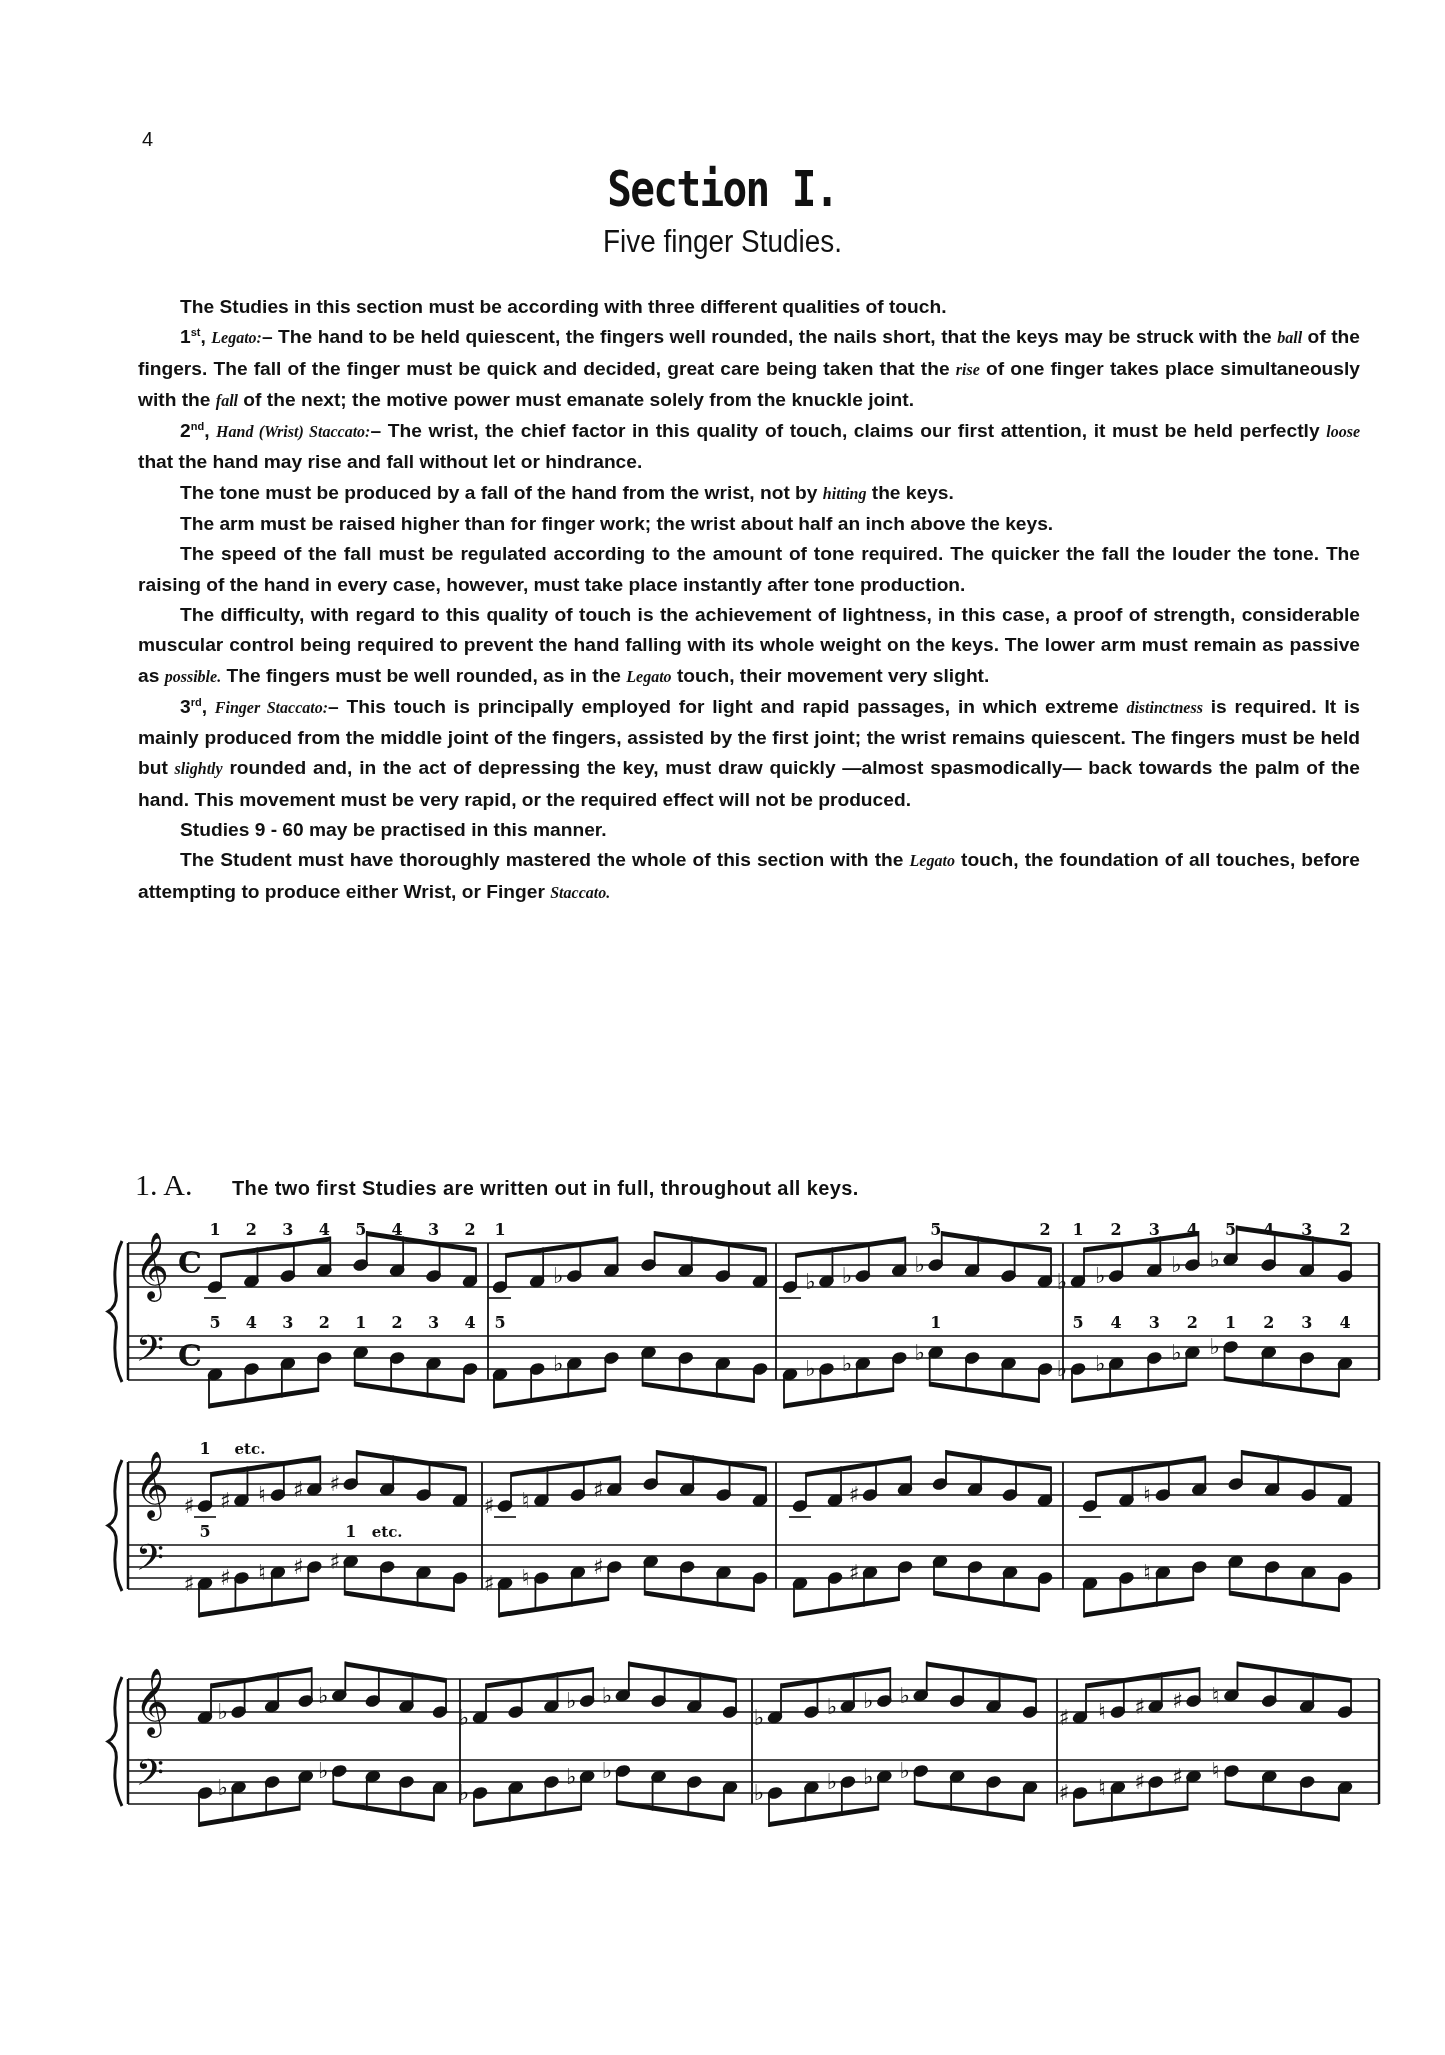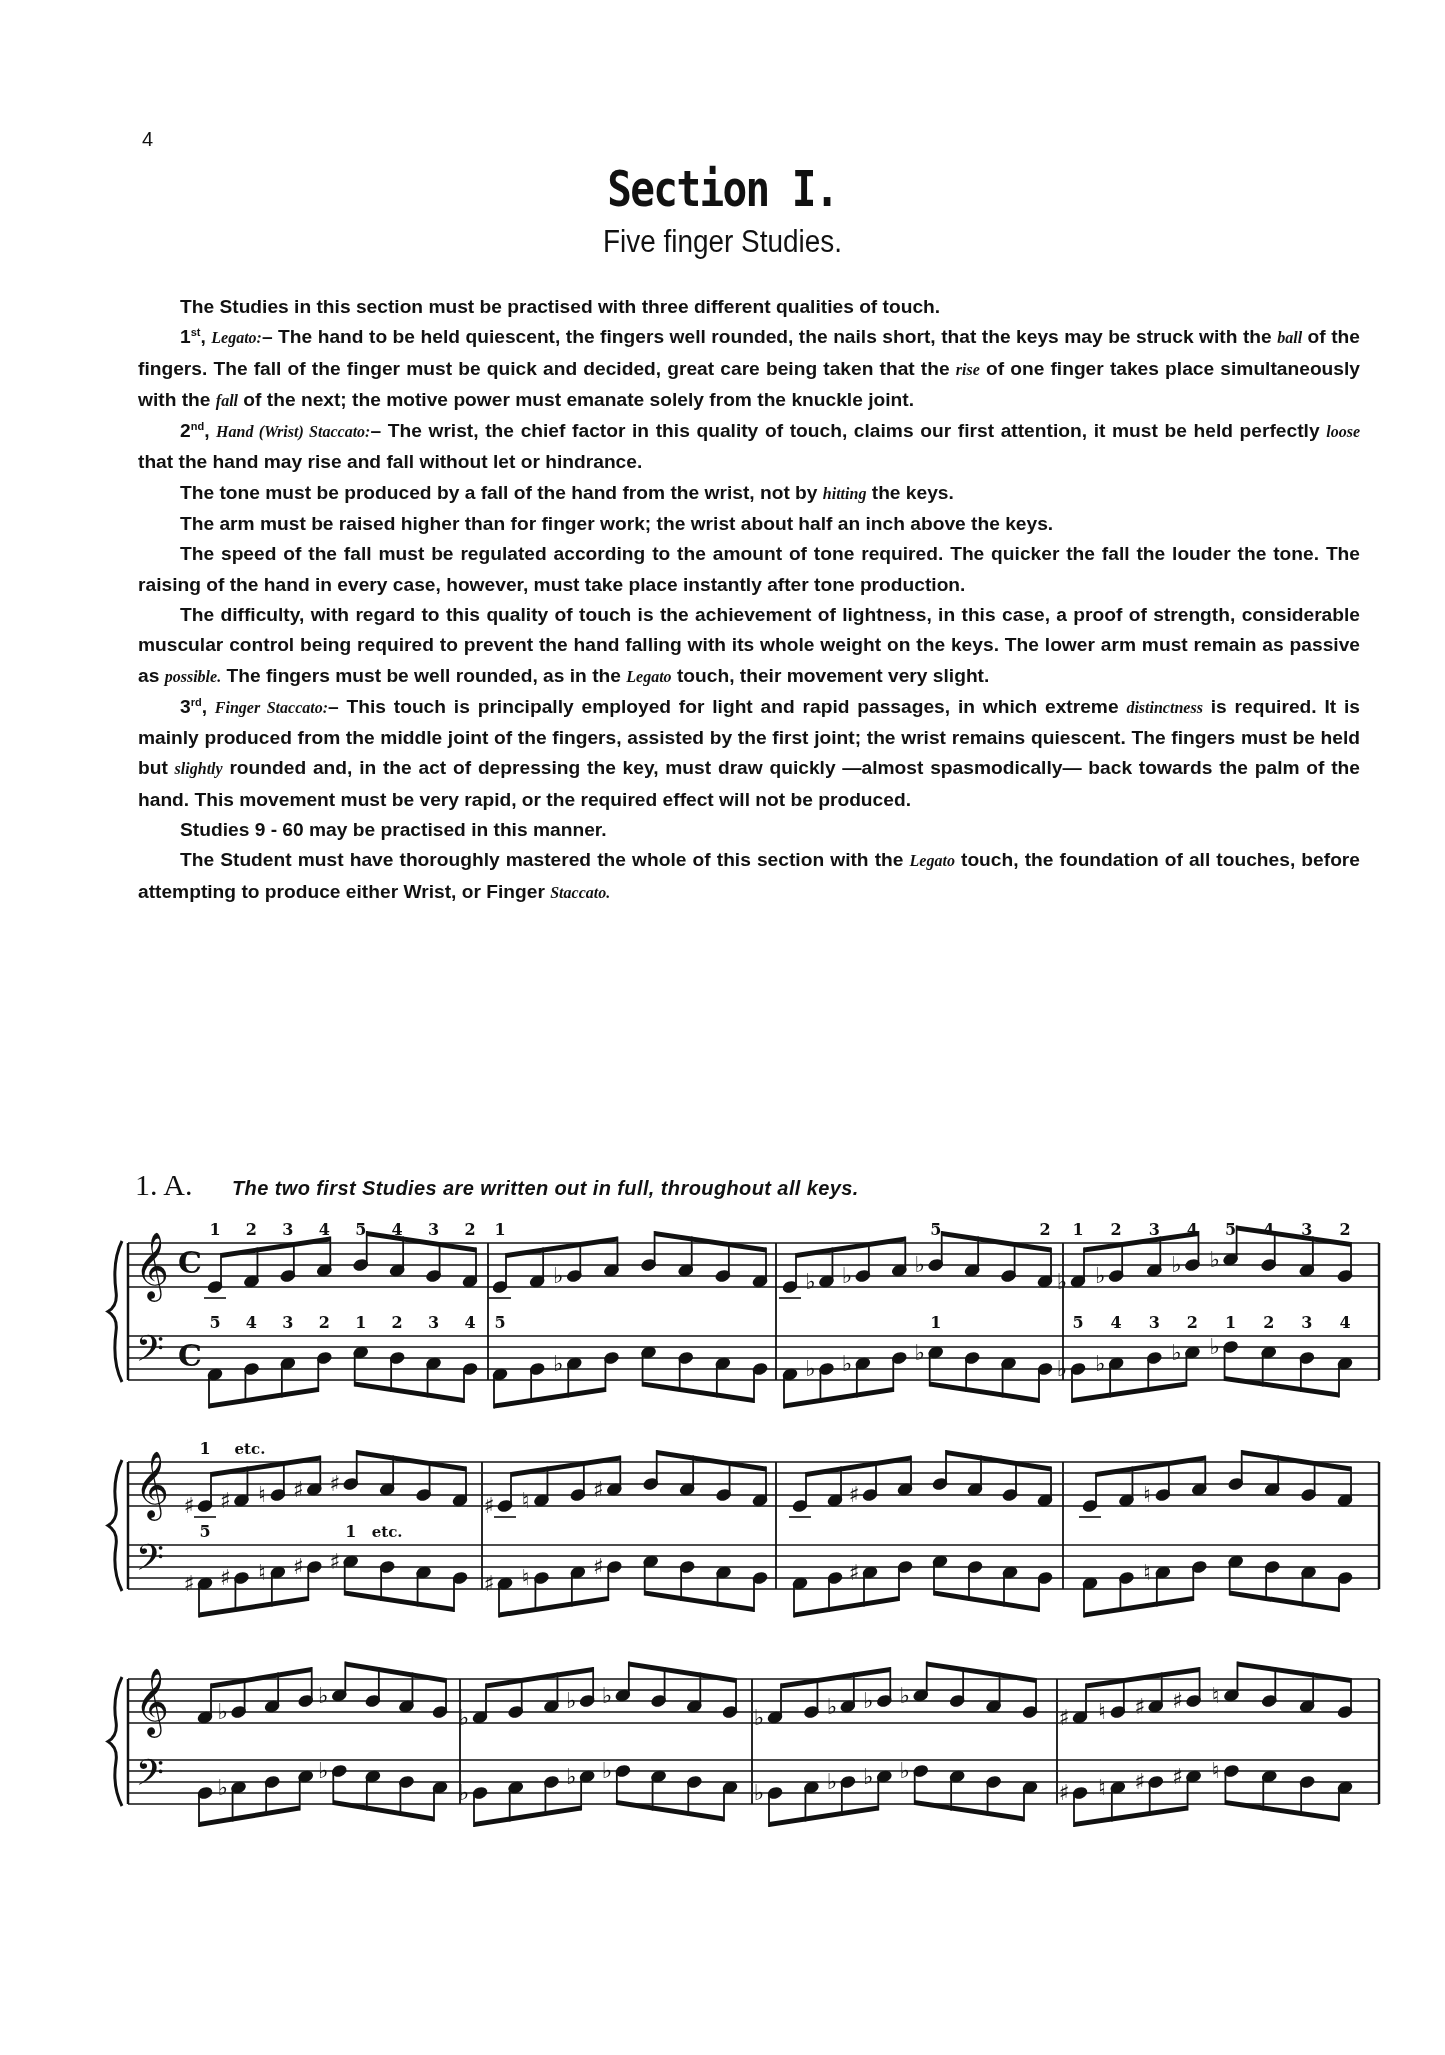--- a/index.html
+++ b/index.html
@@ -7,32 +7,32 @@
   .page-num{position:absolute;left:142px;top:128px;font-family:"Liberation Sans",sans-serif;font-size:20px;}
   .title{position:absolute;left:0;width:1445px;top:160px;text-align:center;font-family:"DejaVu Sans Mono","Liberation Mono",monospace;font-weight:bold;font-size:50px;letter-spacing:-2px;transform:scaleX(0.82);transform-origin:center;}
   .subtitle{position:absolute;left:0;width:1445px;top:224px;text-align:center;font-family:"Liberation Sans",sans-serif;font-size:31px;transform:scaleX(0.9);}
   .body-text{position:absolute;left:138px;top:292px;width:1222px;font-family:"Liberation Sans",sans-serif;font-weight:bold;font-size:19.2px;line-height:30.3px;}
   .body-text p{margin:0;text-align:justify;text-align-last:left;}
   .body-text p.ind{text-indent:42px;}
   .body-text i{font-style:italic;font-family:"Liberation Serif",serif;font-size:16px;}
   sup{font-size:11px;line-height:0;vertical-align:7px;margin-top:35px;}
   .ex-head{position:absolute;left:135px;top:1168px;font-family:"Liberation Sans",sans-serif;}
   .ex-num{font-family:"Liberation Serif",serif;font-size:30px;margin-right:35px;}
-  .ex-desc{font-size:20px;font-weight:bold;letter-spacing:0.4px;font-style:italic;}
+  .ex-desc{font-size:20px;font-weight:bold;letter-spacing:0.4px;}
   svg.music{position:absolute;left:0;top:0;}
 </style>
 </head>
 <body>
 
 <div class="page-num">4</div>
 <div class="title">Section I.</div>
 <div class="subtitle">Five finger Studies.</div>
 
 <div class="body-text" id="body-text">
-    <p class="ind">The Studies in this section must be practised with three different qualities of touch.</p>
+    <p class="ind">The Studies in this section must be according with three different qualities of touch.</p>
     <p class="ind">1<sup>st</sup>, <i>Legato:</i>– The hand to be held quiescent, the fingers well rounded, the nails short, that the keys may be struck with the <i>ball</i> of the fingers. The fall of the finger must be quick and decided, great care being taken that the <i>rise</i> of one finger takes place simultaneously with the <i>fall</i> of the next; the motive power must emanate solely from the knuckle joint.</p>
     <p class="ind">2<sup>nd</sup>, <i>Hand (Wrist) Staccato:</i>– The wrist, the chief factor in this quality of touch, claims our first attention, it must be held perfectly <i>loose</i> that the hand may rise and fall without let or hindrance.</p>
     <p class="ind">The tone must be produced by a fall of the hand from the wrist, not by <i>hitting</i> the keys.</p>
     <p class="ind">The arm must be raised higher than for finger work; the wrist about half an inch above the keys.</p>
     <p class="ind">The speed of the fall must be regulated according to the amount of tone required. The quicker the fall the louder the tone. The raising of the hand in every case, however, must take place instantly after tone production.</p>
     <p class="ind">The difficulty, with regard to this quality of touch is the achievement of lightness, in this case, a proof of strength, considerable muscular control being required to prevent the hand falling with its whole weight on the keys. The lower arm must remain as passive as <i>possible.</i> The fingers must be well rounded, as in the <i>Legato</i> touch, their movement very slight.</p>
     <p class="ind">3<sup>rd</sup>, <i>Finger Staccato:</i>– This touch is principally employed for light and rapid passages, in which extreme <i>distinctness</i> is required. It is mainly produced from the middle joint of the fingers, assisted by the first joint; the wrist remains quiescent. The fingers must be held but <i>slightly</i> rounded and, in the act of depressing the key, must draw quickly —almost spasmodically— back towards the palm of the hand. This movement must be very rapid, or the required effect will not be produced.</p>
     <p class="ind">Studies 9 - 60 may be practised in this manner.</p>
     <p class="ind">The Student must have thoroughly mastered the whole of this section with the <i>Legato</i> touch, the foundation of all touches, before attempting to produce either Wrist, or Finger <i>Staccato.</i></p>
   </div>

